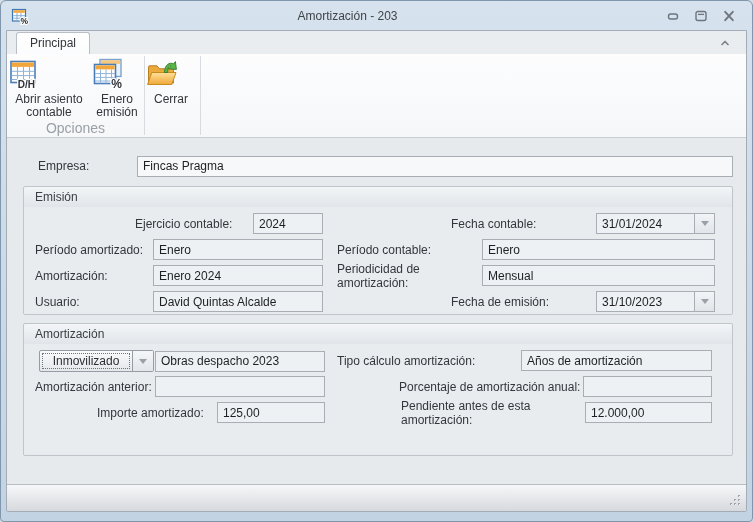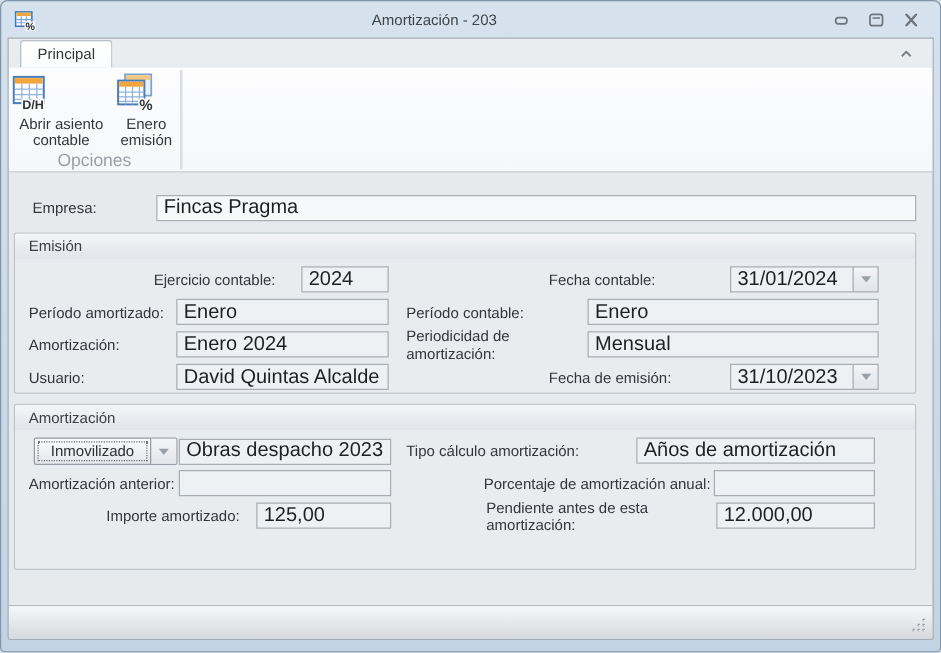--- a/index.html
+++ b/index.html
@@ -42,26 +42,26 @@
   }
   .rgroup{ display:flex; flex-direction:column; }
   .rgroup-buttons{ flex:1; display:flex; align-items:flex-start; padding-top:2px; }
   .rgroup-caption{ height:15px; text-align:center; color:#9aa0a6; font-size:14px; line-height:13px; }
   .rbtn{ display:flex; flex-direction:column; padding-top:1px; border-radius:2px; cursor:default; }
   .rbtn .ricon{ width:34px; height:36px; display:flex; align-items:center; justify-content:center; }
   .rbtn .rlabel{ line-height:13px; text-align:center; color:#33373c; font-size:12px; }
   .vsep{ width:1px; background:#d8dbdf; margin:2px 0; }
 
   
-  .form{ flex:1; padding:14px 13px 0 4px; position:relative;border-radius:25px; }
+  .form{ flex:1; padding:14px 13px 0 16px; position:relative;border-radius:25px; }
   .row-empresa{ display:flex; align-items:center; margin:3px 0 9px 15px; height:22px; }
   .row-empresa .lbl{ width:99px; }
   .fld{
     height:21px; background:#eef1f3; border:1px solid #a9aeb4; padding:0 5px;
-    font-family:"Liberation Sans",sans-serif; font-size:16px; color:#1e2023; outline:none;
+    font-family:"Liberation Sans",sans-serif; font-size:12px; color:#1e2023; outline:none;
   }
   .fld.light{ background:#f6f8fa; }
   .row-empresa .fld{ flex:1; }
 
   .groupbox{ border:1px solid #bfc5cb; border-radius:2px; background:#e9eceF; position:relative; }
   .gb-emision{ height:129px; margin-bottom:8px; }
   .gb-amort{ height:133px; }
   .gb-header{
     height:20px; line-height:20px; padding-left:11px; color:#3c4045;
     background:linear-gradient(#f3f5f7,#e1e5e9); border-radius:2px 2px 0 0;
@@ -170,20 +170,41 @@
                 <text x="31" y="30" text-anchor="end" font-size="12" font-weight="bold" fill="#2f3338" stroke="#ffffff" stroke-width="2.6" paint-order="stroke" font-family="Liberation Sans, sans-serif">%</text>
               </svg>
             </span>
             <span class="rlabel">Enero</span>
             <span class="rlabel">emisión</span>
           </div>
         </div>
         <div class="rgroup-caption">Opciones</div>
       </div>
       <div class="vsep"></div>
+      <div class="rgroup" style="width:55px;">
+        <div class="rgroup-buttons">
+          <div class="rbtn" style="width:52px;">
+            <span class="ricon">
+              <svg width="34" height="34" viewBox="0 0 34 34">
+                <path d="M3.5,25 V9.2 a1.4,1.4 0 0 1 1.4,-1.4 h7 l2.6,3 h12.6 a1.4,1.4 0 0 1 1.4,1.4 V25 Z" fill="#eca93c" stroke="#b97e1e" stroke-width="1"></path>
+                <defs>
+                  <linearGradient id="gold" x1="0" y1="0" x2="0" y2="1">
+                    <stop offset="0" stop-color="#ffe09a"></stop>
+                      <stop offset="1" stop-color="#f0a93a"></stop>
+                  </linearGradient>
+                </defs>
+                <path d="M2.6,26.5 L6.8,14.5 H31 L26.8,26.5 Z" fill="url(#gold)" stroke="#c78a1f" stroke-width="1"></path>
+                <path d="M19.5,14.5 C19.5,6.5 25,3.8 28.4,6.0 L30.4,3.6 L31.4,11.4 L23.6,10.8 L26.0,8.3 C23.9,7.2 22.7,9.2 22.7,14.5 Z" fill="#5cb648" stroke="#2f7d2c" stroke-width="0.9"></path>
+              </svg>
+            </span>
+            <span class="rlabel">Cerrar</span>
+          </div>
+        </div>
+        <div class="rgroup-caption"></div>
+      </div>
       <div class="vsep"></div>
     </div>
 
     <div class="form">
 
       <div class="row-empresa">
         <span class="lbl">Empresa:</span>
         <input class="fld light" readonly="" value="Fincas Pragma" style="">
       </div>
 

